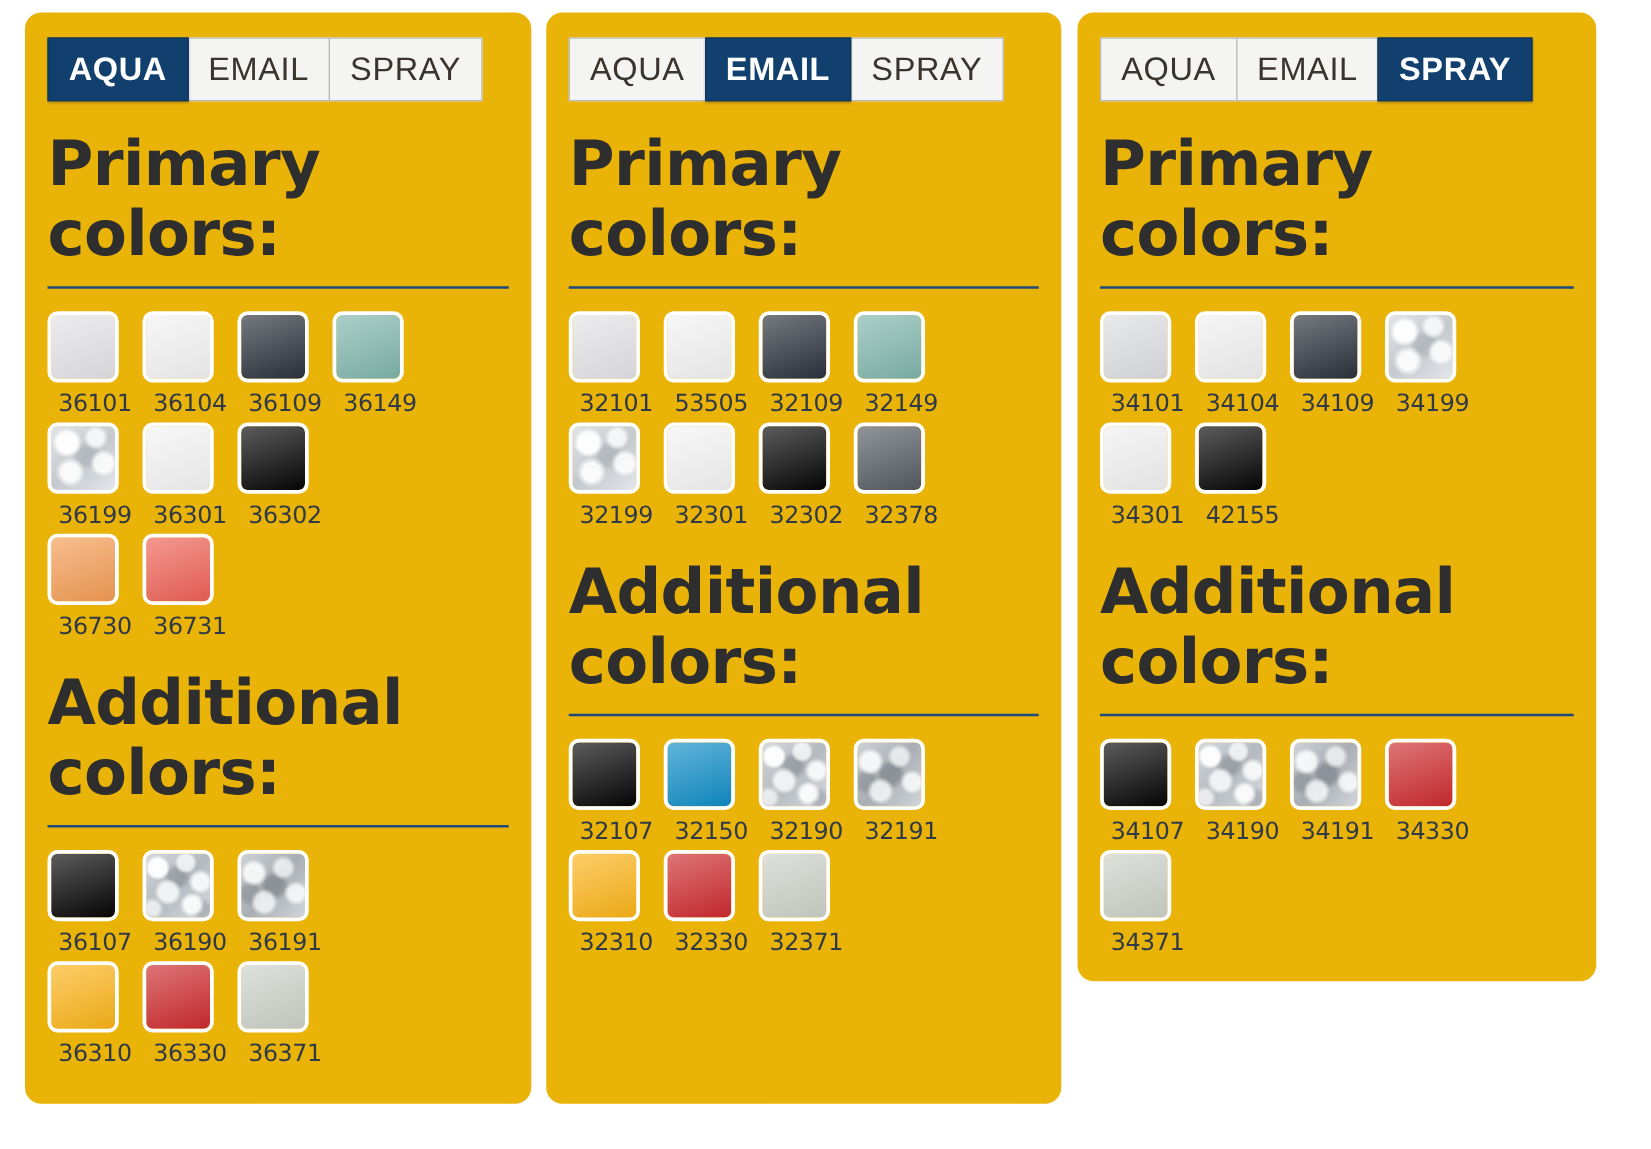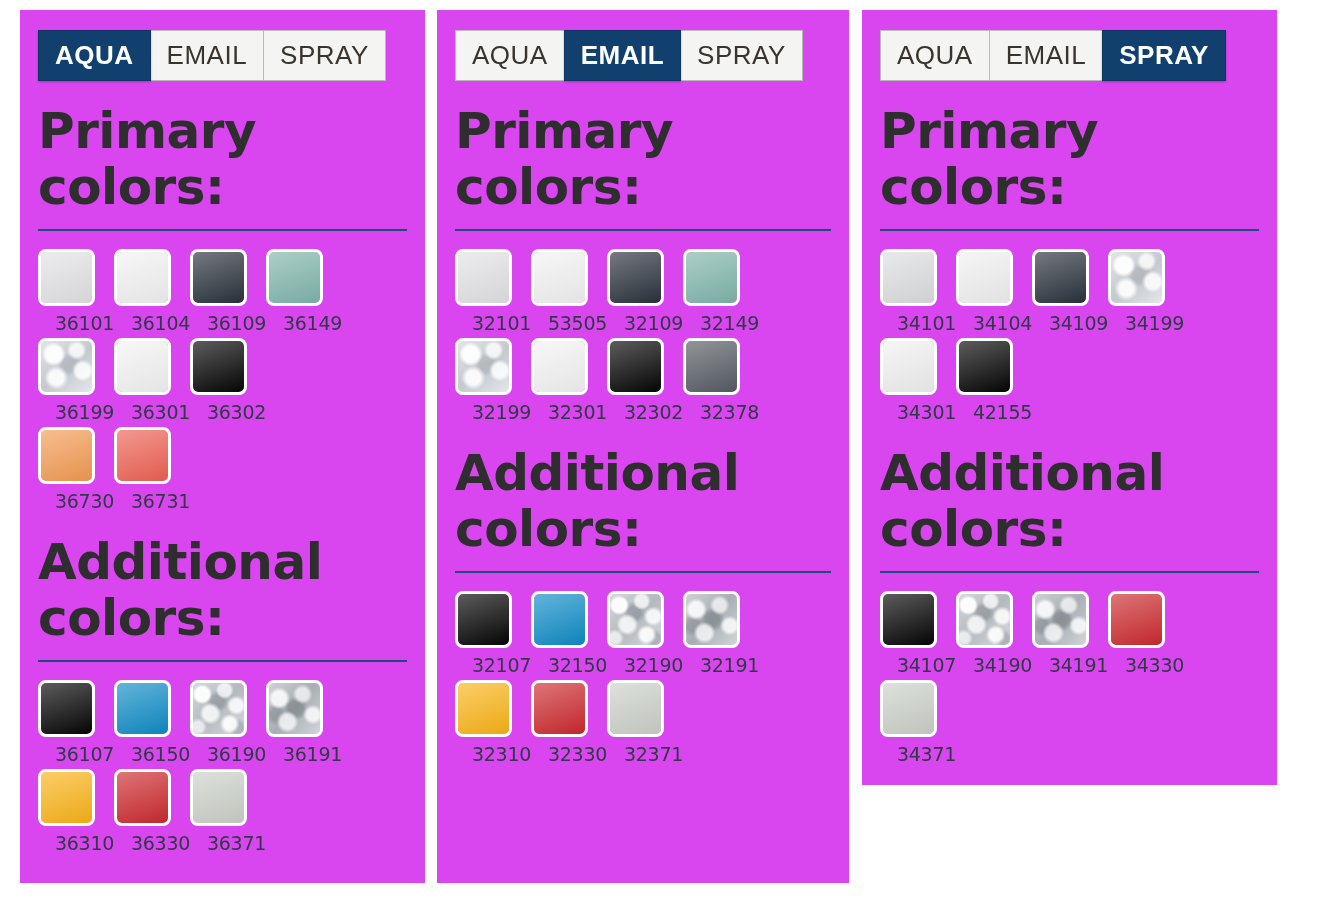--- a/index.html
+++ b/index.html
@@ -17,23 +17,24 @@
   .board {
     position: relative;
     width: 1321px;
     height: 919px;
     background: #ffffff;
   }
 
   .panel {
     position: absolute;
     top: 10px;
-    background: #d946ef;
+    background: #eab308;
     box-sizing: border-box;
     padding: 20px 18px 14px 18px;
+    border-radius: 13px;
   }
 
   .panel-1 { left: 20px;  width: 405px; height: 873px; }
   .panel-2 { left: 437px; width: 412px; height: 873px; }
   .panel-3 { left: 862px; width: 415px; height: 775px; }
 
   
   .tabs {
     display: flex;
     align-items: flex-start;
@@ -82,21 +83,21 @@
 
   
   .swatch-rows { margin: 0; }
   .swatch-row {
     display: flex;
     margin-bottom: 4px;
   }
   .swatch-cell {
     width: 76px;
     margin-right: 0px;
-    text-align: right;
+    text-align: center;
   }
   .swatch {
     width: 57px;
     height: 57px;
     border-radius: 8px;
     border: 3px solid #ffffff;
     box-sizing: border-box;
     background-clip: padding-box;
   }
   .swatch-code {
@@ -204,24 +205,20 @@
       </div>
       <h2 class="section-title">Additional colors:</h2>
       <div class="rule"></div>
       <div class="swatch-rows">
         <div class="swatch-row">
           <div class="swatch-cell">
             <div class="swatch grad-soft" style="background-color: rgb(5, 5, 5);"></div>
             <div class="swatch-code">36107</div>
           </div>
           <div class="swatch-cell">
-            <div class="swatch grad-soft" style="background-color: rgb(15, 140, 198);"></div>
-            <div class="swatch-code">36150</div>
-          </div>
-          <div class="swatch-cell">
             <div class="swatch tex-silver"></div>
             <div class="swatch-code">36190</div>
           </div>
           <div class="swatch-cell">
             <div class="swatch tex-silver-dark"></div>
             <div class="swatch-code">36191</div>
           </div>
         </div>
         <div class="swatch-row">
           <div class="swatch-cell">

